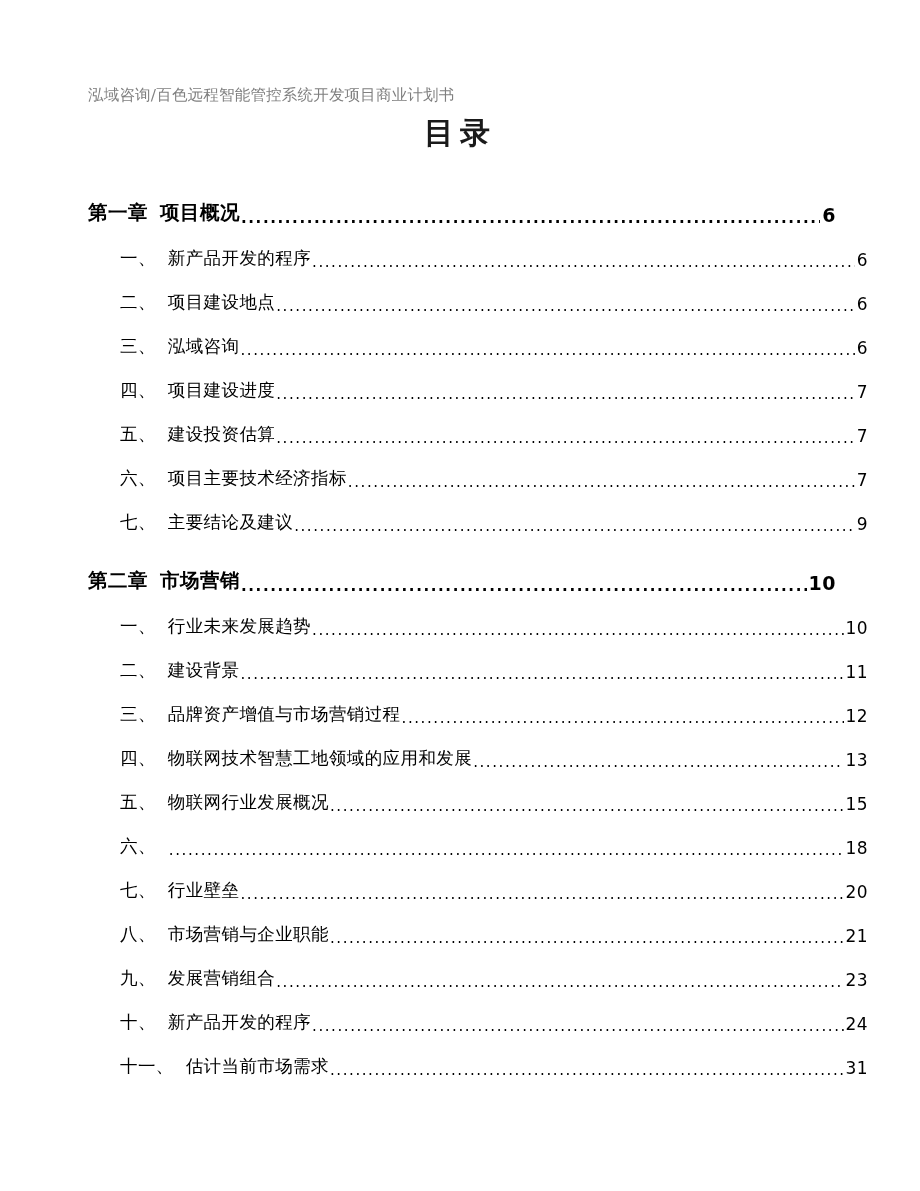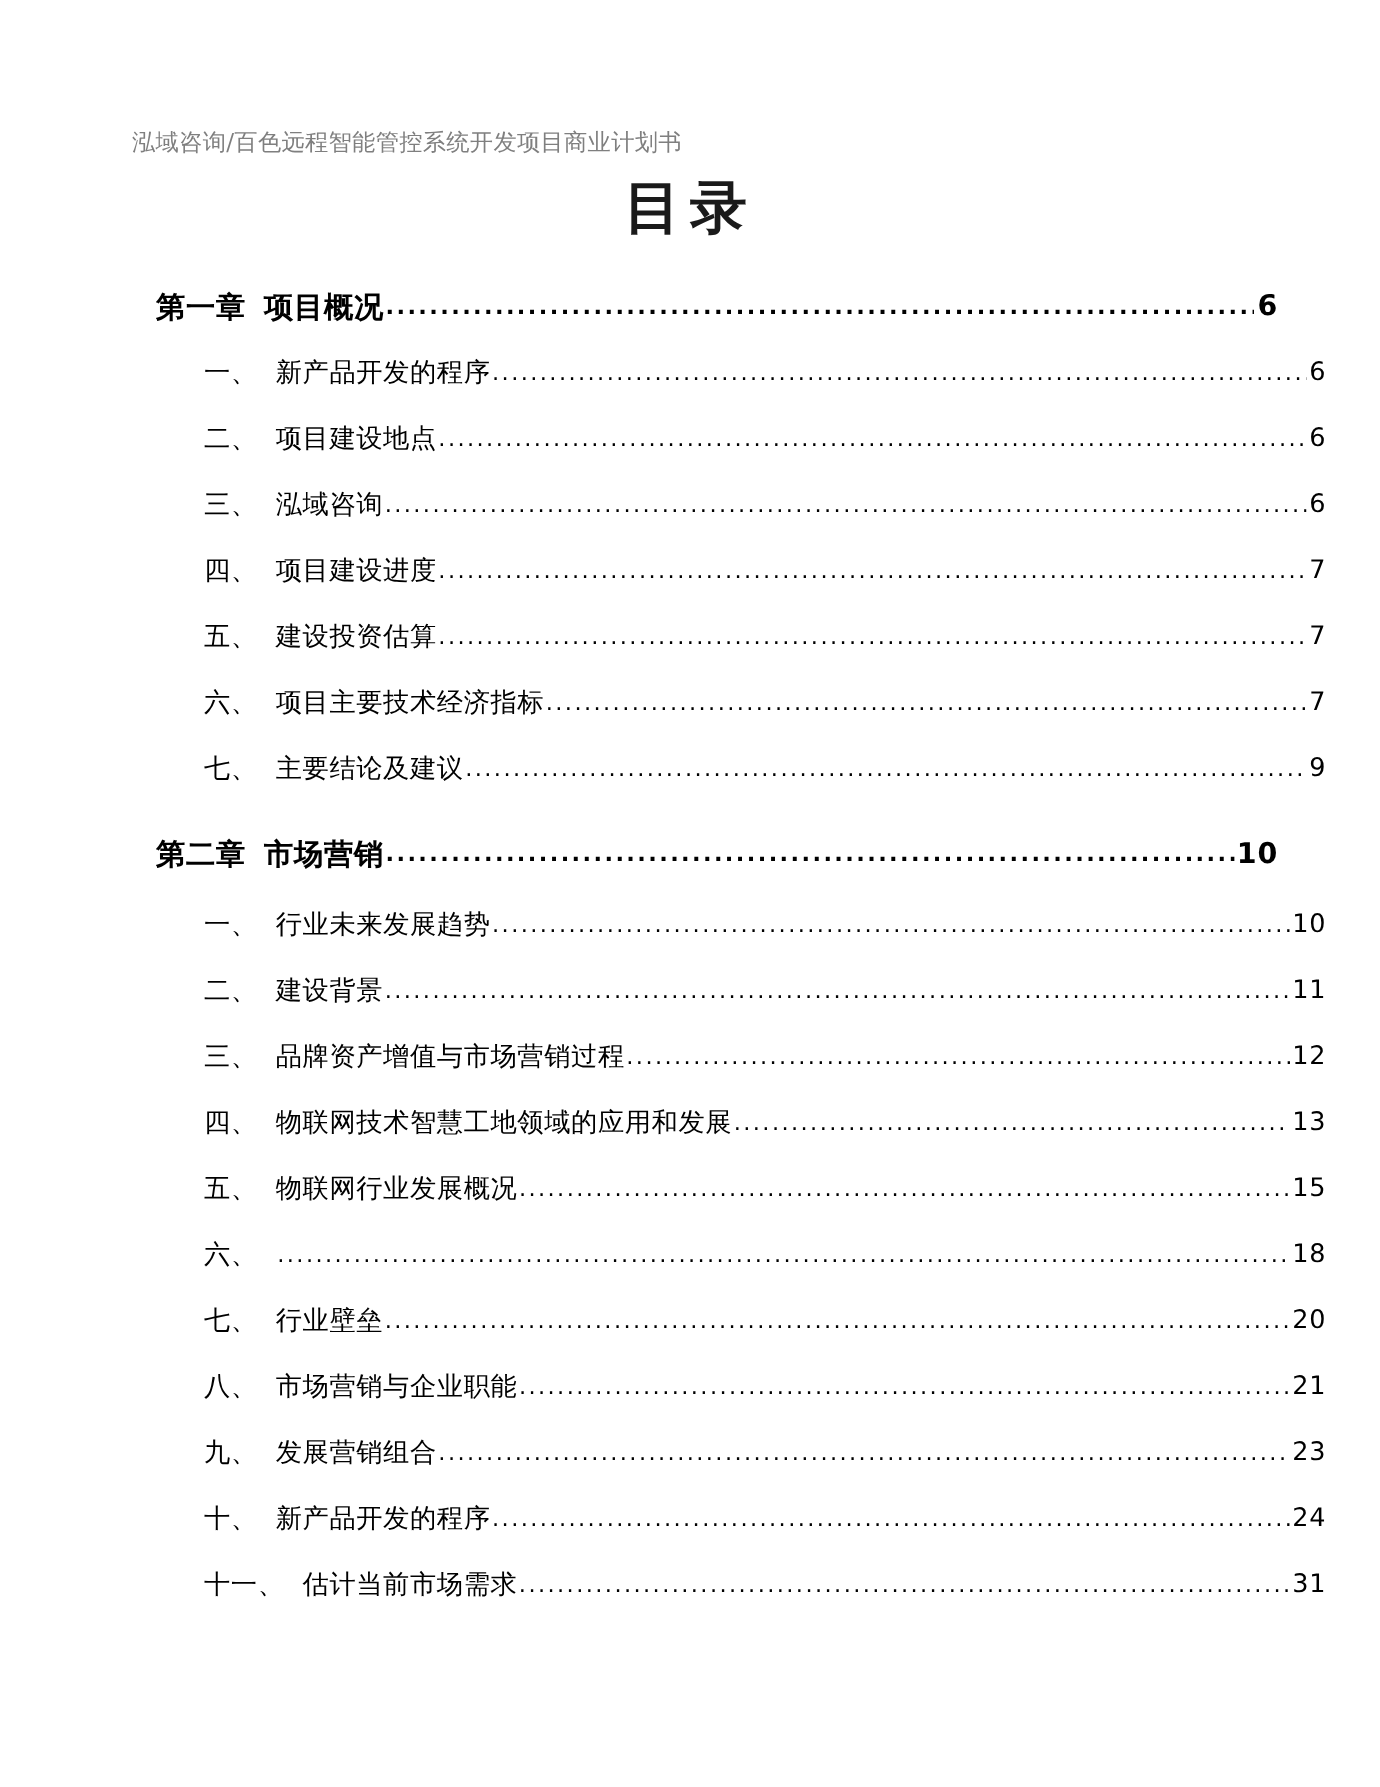--- a/index.html
+++ b/index.html
@@ -37,42 +37,41 @@
     margin-top: 39px;
   }
 
   
   .toc-title {
     position: absolute;
     left: 0;
     top: 113px;
     width: 920px;
     text-align: center;
-    font-size: 38px;
+    font-size: 30px;
     font-weight: bold;
     letter-spacing: 6px;
     color: #1a1a1a;
     font-family: "DejaVu Sans", "Liberation Sans", sans-serif;
   }
 
   
   .toc {
     position: absolute;
     left: 88px;
     top: 182px;
     width: 748px;
   }
 
   .toc-row {
     display: flex;
-    align-items: center;
+    align-items: flex-end;
     width: 100%;
     overflow: hidden;
     white-space: nowrap;
-    margin-left: 16px;
   }
 
   
   .lvl1 {
     height: 44px;
     font-size: 19.5px;
     font-weight: bold;
     padding-left: 0;
     letter-spacing: 0.5px;
   }

